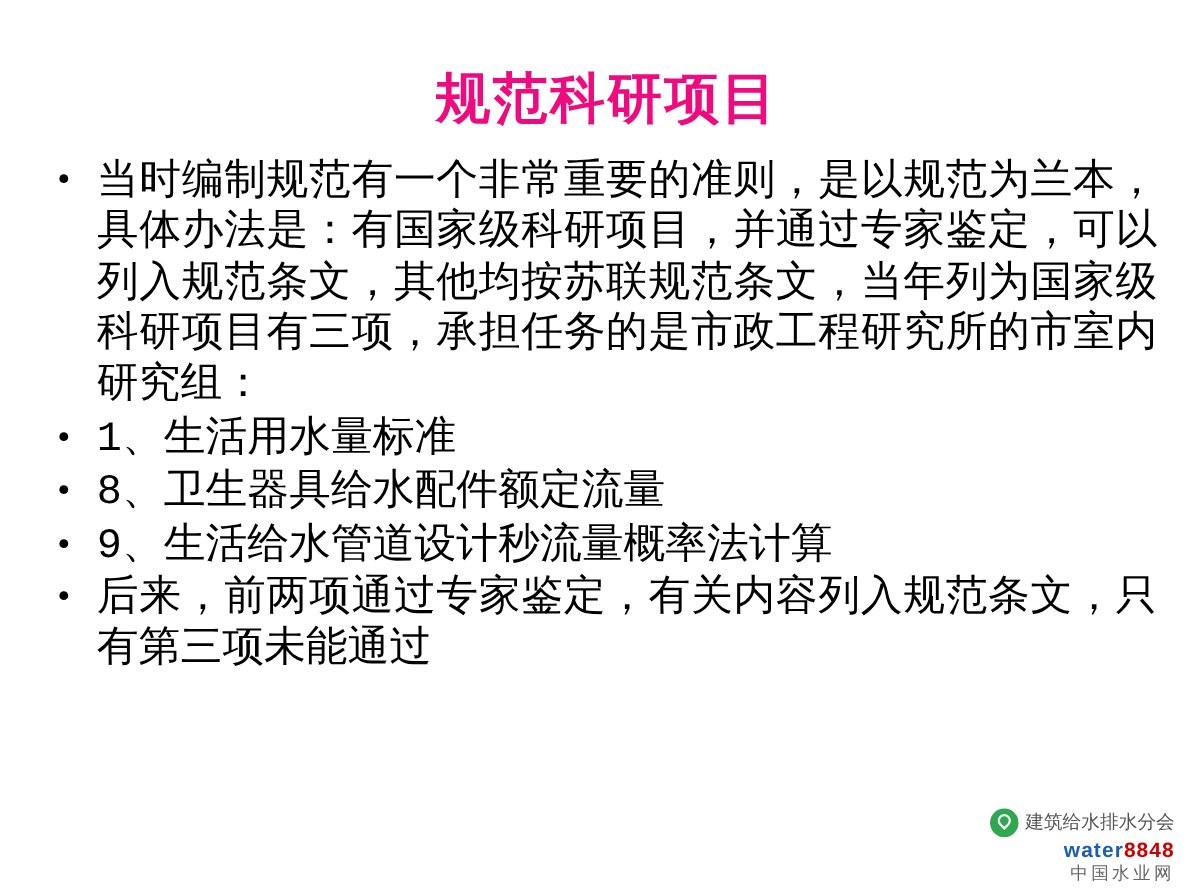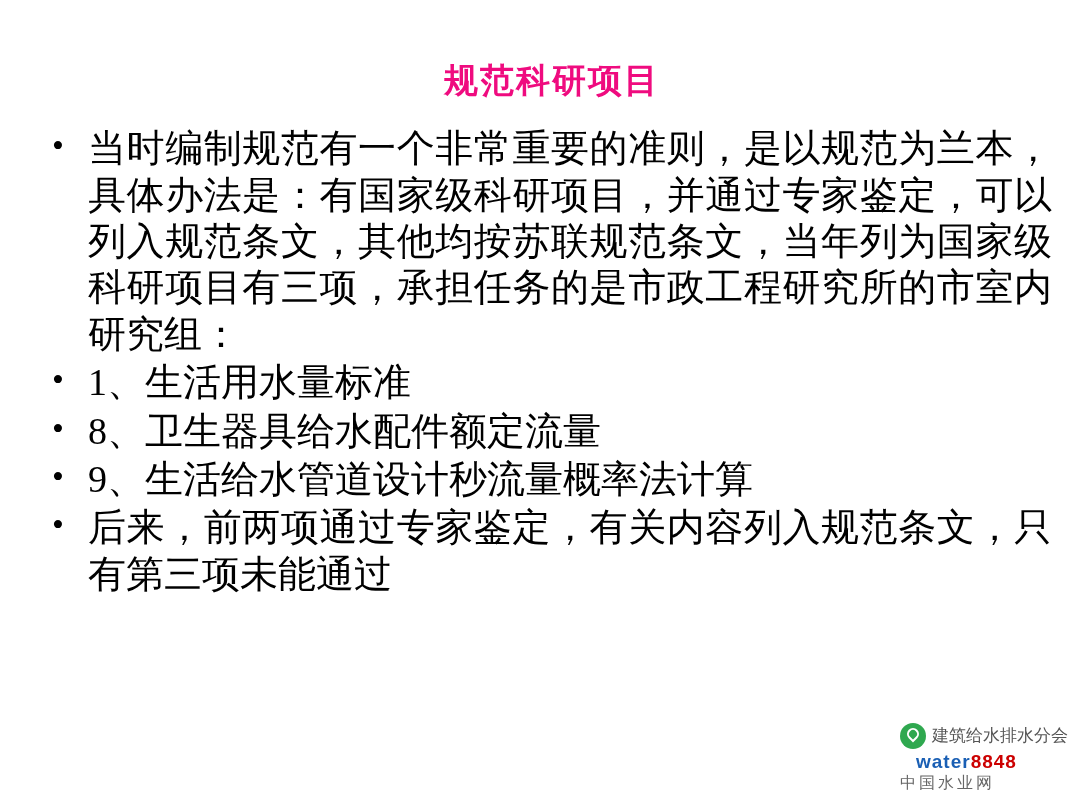--- a/index.html
+++ b/index.html
@@ -18,21 +18,21 @@
     position: relative;
     width: 1080px;
     height: 810px;
     box-sizing: border-box;
   }
   .slide-title {
     text-align: center;
     color: #ef0b7f;
     font-family: "Liberation Serif", serif;
     font-weight: bold;
-    font-size: 34px;
+    font-size: 50px;
     line-height: 1.1;
     margin: 0;
     padding-top: 62px;
     letter-spacing: 2px;
     padding-left: 24px;
   }
   .body-list {
     list-style: none;
     margin: 0;
     padding: 26px 28px 0 52px;
@@ -51,28 +51,30 @@
     width: 36px;
     font-size: 34px;
     line-height: 1.25;
     text-align: left;
     color: #000000;
   }
   .bullet-text {
     flex: 1 1 auto;
     text-align: justify;
     text-justify: inter-ideograph;
+    font-family: Liberation Mono, monospace;
   }
   .bullet-text.nojustify {
     text-align: left;
   }
   .watermark {
     position: absolute;
     right: 12px;
-    bottom: 18px;
+    bottom: 6px;
+    text-align: right;
     line-height: 1.15;
   }
   .wm-row1 {
     display: flex;
     align-items: center;
     justify-content: flex-end;
     gap: 6px;
   }
   .wm-logo {
     width: 26px;

